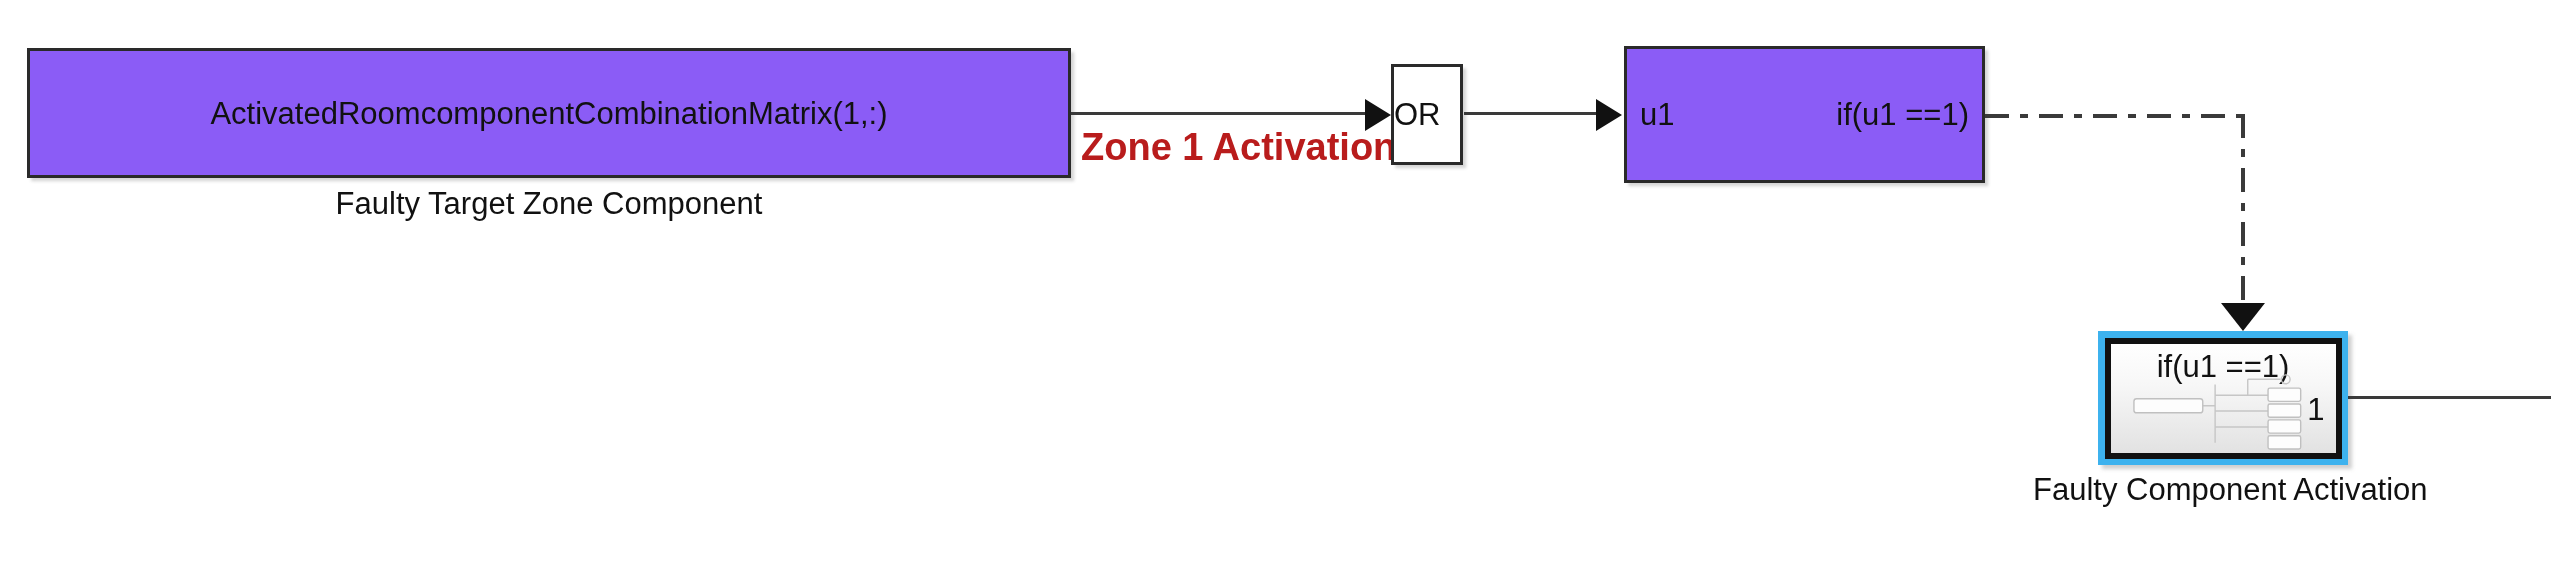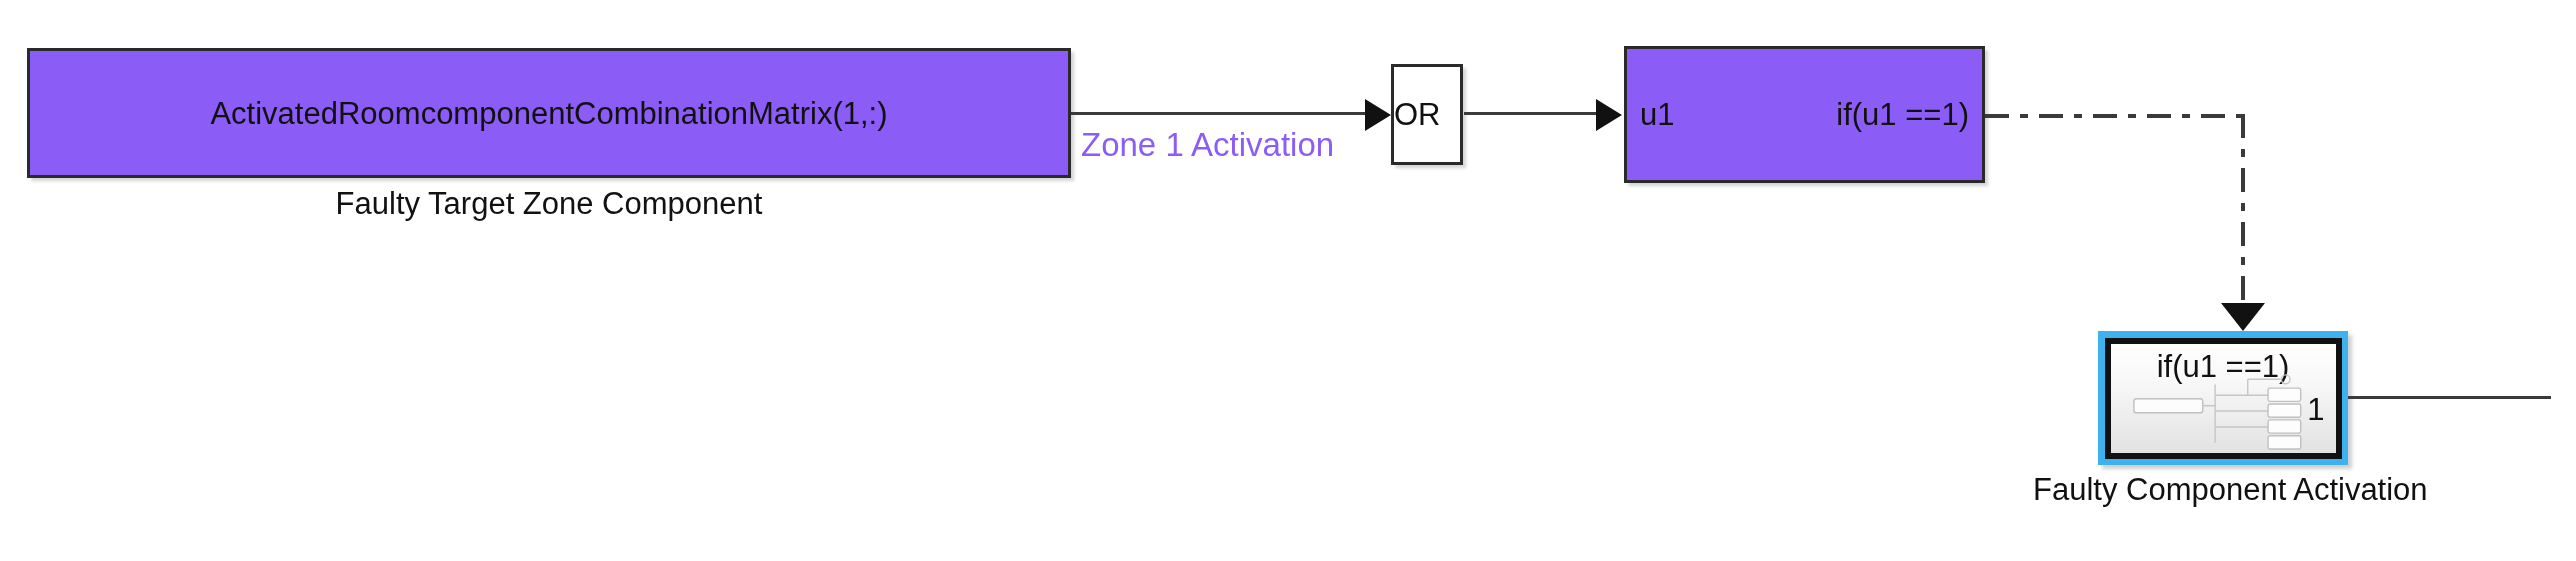--- a/index.html
+++ b/index.html
@@ -43,23 +43,24 @@
     position: absolute;
     text-align: center;
     color: #111111;
     font-size: 31px;
     white-space: nowrap;
   }
 
   
   .wire-label {
     position: absolute;
-    color: #8b5cf6;
-    font-size: 33px;
-    white-space: nowrap;
+    color: #b91c1c;
+    font-size: 38px;
+    white-space: nowrap;
+    font-weight: bold;
   }
 
   
   .port-label {
     position: absolute;
     color: #111111;
     font-size: 31px;
     white-space: nowrap;
   }
 

